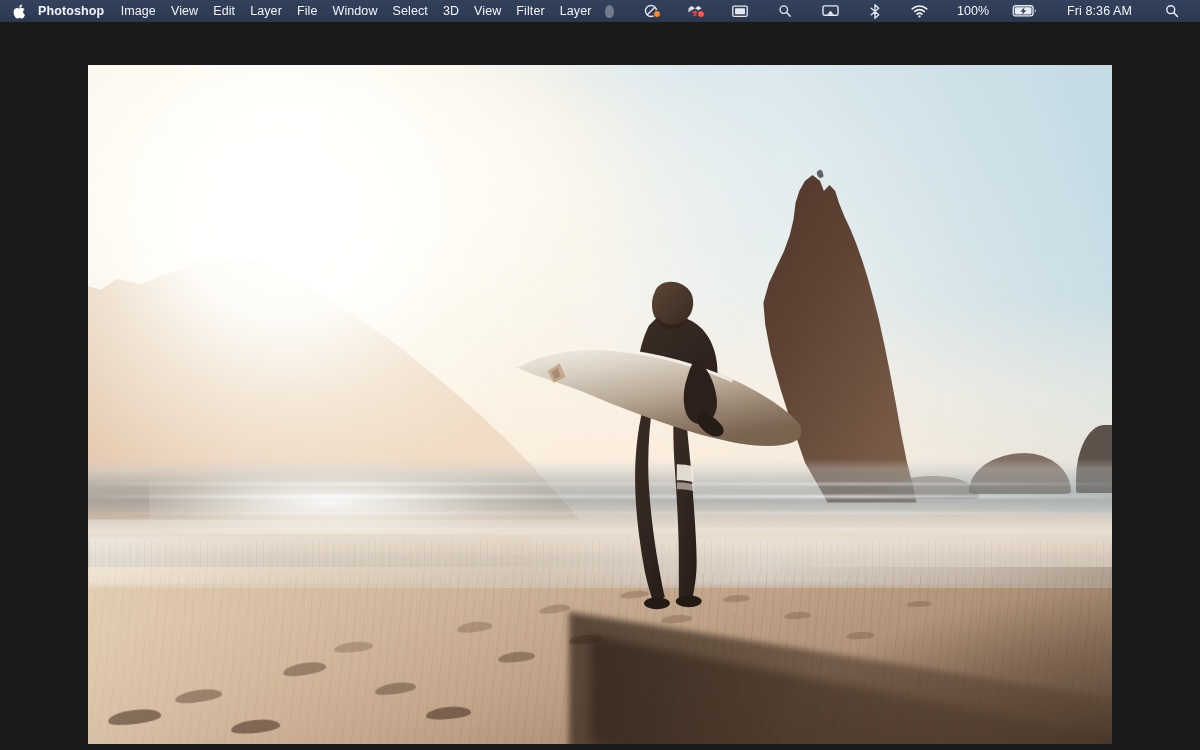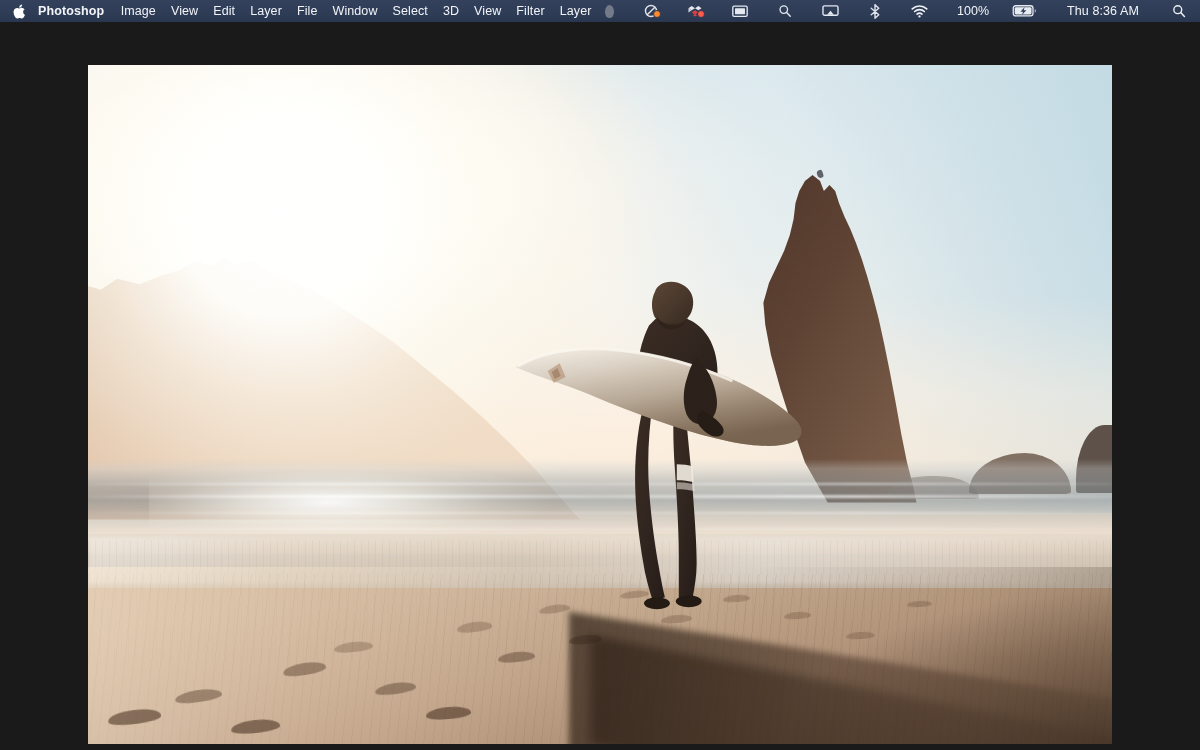--- a/index.html
+++ b/index.html
@@ -651,21 +651,21 @@
 
       <span class="status-item" style="padding:0 2px 0 2px;">
         <svg width="25" height="12" viewBox="0 0 26 13" aria-hidden="true">
           <rect x="0.8" y="0.8" width="21.4" height="11" rx="2.6" fill="none" stroke="#e7ebf2" stroke-width="1.4"></rect>
           <rect x="2.4" y="2.4" width="18.2" height="7.8" rx="1.5" fill="#e7ebf2"></rect>
           <path d="M24.2 4.4 C25.4 4.9 25.4 8 24.2 8.5 Z" fill="#e7ebf2"></path>
           <path d="M13.2 2.2 L8.6 7.3 L11.4 7.3 L10.2 10.9 L15.0 5.6 L12.1 5.6 Z" fill="#2e3c56"></path>
         </svg>
       </span>
 
-      <span class="status-text clock">Thu 8:36 AM</span>
+      <span class="status-text clock">Fri 8:36 AM</span>
 
       <span class="status-item">
         <svg width="14" height="14" viewBox="0 0 16 16" aria-hidden="true">
           <circle cx="6.6" cy="6.5" r="4.5" fill="none" stroke="#eef1f6" stroke-width="1.6"></circle>
           <line x1="9.9" y1="9.8" x2="14.2" y2="14.2" stroke="#eef1f6" stroke-width="1.7" stroke-linecap="round"></line>
         </svg>
       </span>
 
       <span class="status-item">
         <svg width="15" height="15" viewBox="0 0 16 16" aria-hidden="true">

